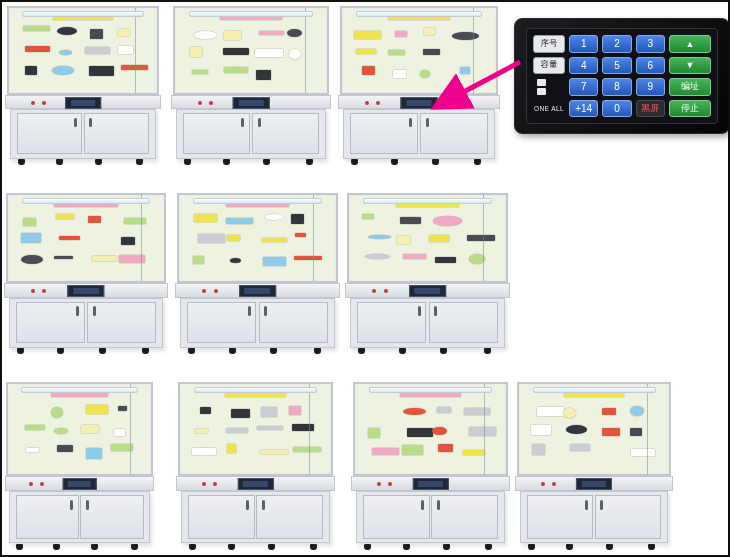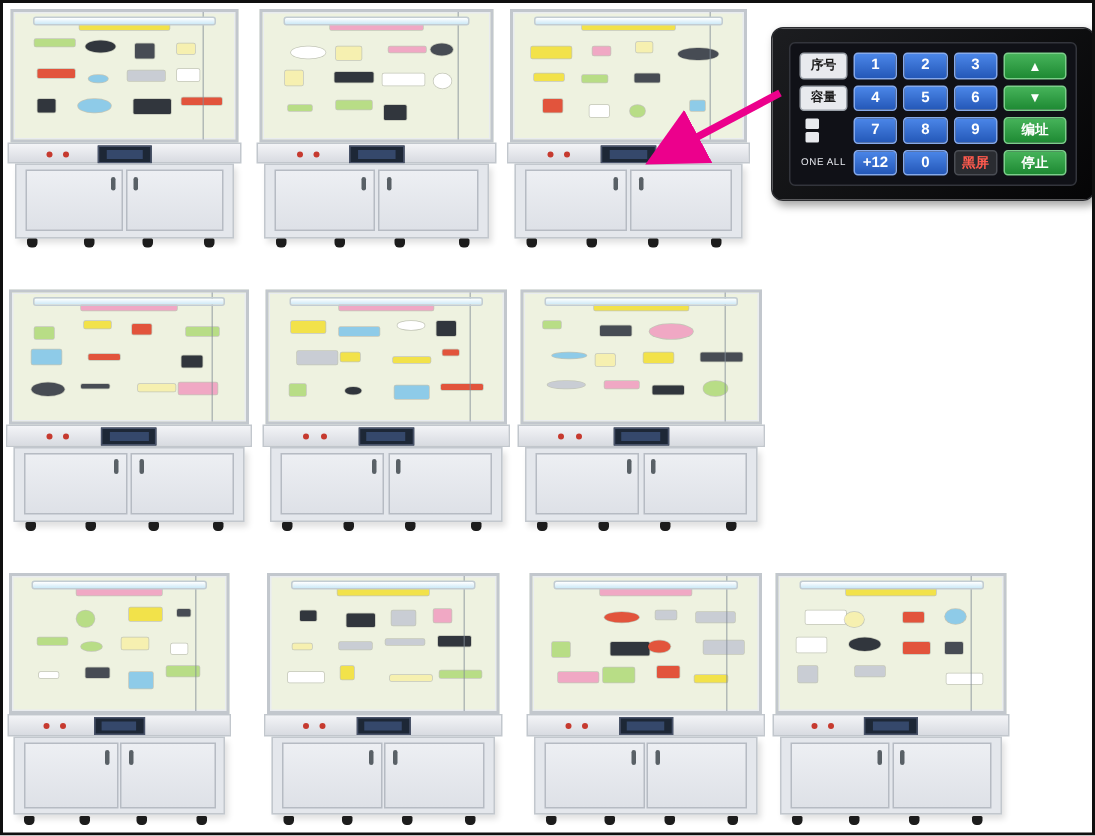--- a/index.html
+++ b/index.html
@@ -25,21 +25,21 @@
   .door.left{left:4%}.door.right{right:4%}
   .handle{position:absolute;top:10%;width:3px;height:24%;background:#596066;border-radius:2px;}
   .door.left .handle{right:7%}.door.right .handle{left:7%}
   .wheel{position:absolute;bottom:0;width:7px;height:6px;background:var(--wheel);border-radius:1px 1px 3px 3px;}
   .wheel.w1{left:7%}.wheel.w2{left:32%}.wheel.w3{left:58%}.wheel.w4{left:85%}
 
   
   .keypad{position:absolute;z-index:4;background:linear-gradient(135deg,#1c1d20,#050506);border:1px solid #2c2d31;border-radius:8px;box-shadow:2px 3px 6px rgba(0,0,0,.35);}
   .keypad-panel{position:absolute;left:11px;right:11px;top:9px;bottom:9px;background:#101117;border:1px solid #33353c;border-radius:4px;}
   .keypad-grid{position:absolute;left:6px;right:6px;top:6px;bottom:6px;display:grid;grid-template-columns:32px 1fr 1fr 1fr 42px;grid-auto-rows:1fr;gap:4px;}
-  .key{display:flex;align-items:center;justify-content:center;font-weight:bold;border-radius:3px;color:#fff;overflow:hidden;}
+  .key{display:flex;align-items:center;justify-content:center;font-weight:normal;border-radius:3px;color:#fff;overflow:hidden;}
   .key.blue{background:linear-gradient(var(--kp_blue_hi),var(--kp_blue));border:1px solid #86a9ea;font-size:10px;}
   .key.green{background:linear-gradient(var(--kp_green_hi),var(--kp_green));border:1px solid #7ccf8b;font-size:9px;}
   .key.white{background:#e8eaee;color:#1c1c1c;border:1px solid #9aa0a8;font-size:8.5px;}
   .key.dark{background:#2a2c31;color:var(--kp_warn);border:1px solid #4a4d54;font-size:9px;}
   .key.small-label{background:transparent;color:#e6e8ee;font-size:6.5px;letter-spacing:.4px;font-weight:normal;}
   .key.indicator{background:transparent;position:relative;}
   .key.indicator::before,.key.indicator::after{content:"";position:absolute;width:9px;height:7px;background:#e8eaee;border-radius:1px;left:4px;}
   .key.indicator::before{top:1px}.key.indicator::after{bottom:1px}
 
   
@@ -62,21 +62,21 @@
           <div class="key blue">4</div>
           <div class="key blue">5</div>
           <div class="key blue">6</div>
           <div class="key green">▼</div>
           <div class="key indicator"></div>
           <div class="key blue">7</div>
           <div class="key blue">8</div>
           <div class="key blue">9</div>
           <div class="key green">编址</div>
           <div class="key small-label">ONE ALL</div>
-          <div class="key blue">+12</div>
+          <div class="key blue">+14</div>
           <div class="key blue">0</div>
           <div class="key dark">黑屏</div>
           <div class="key green">停止</div>
         </div>
     </div>
   </div>
 
   <svg class="arrow">
     <defs>
       <marker id="ah" markerWidth="8" markerHeight="8" refX="6" refY="4" orient="auto">

